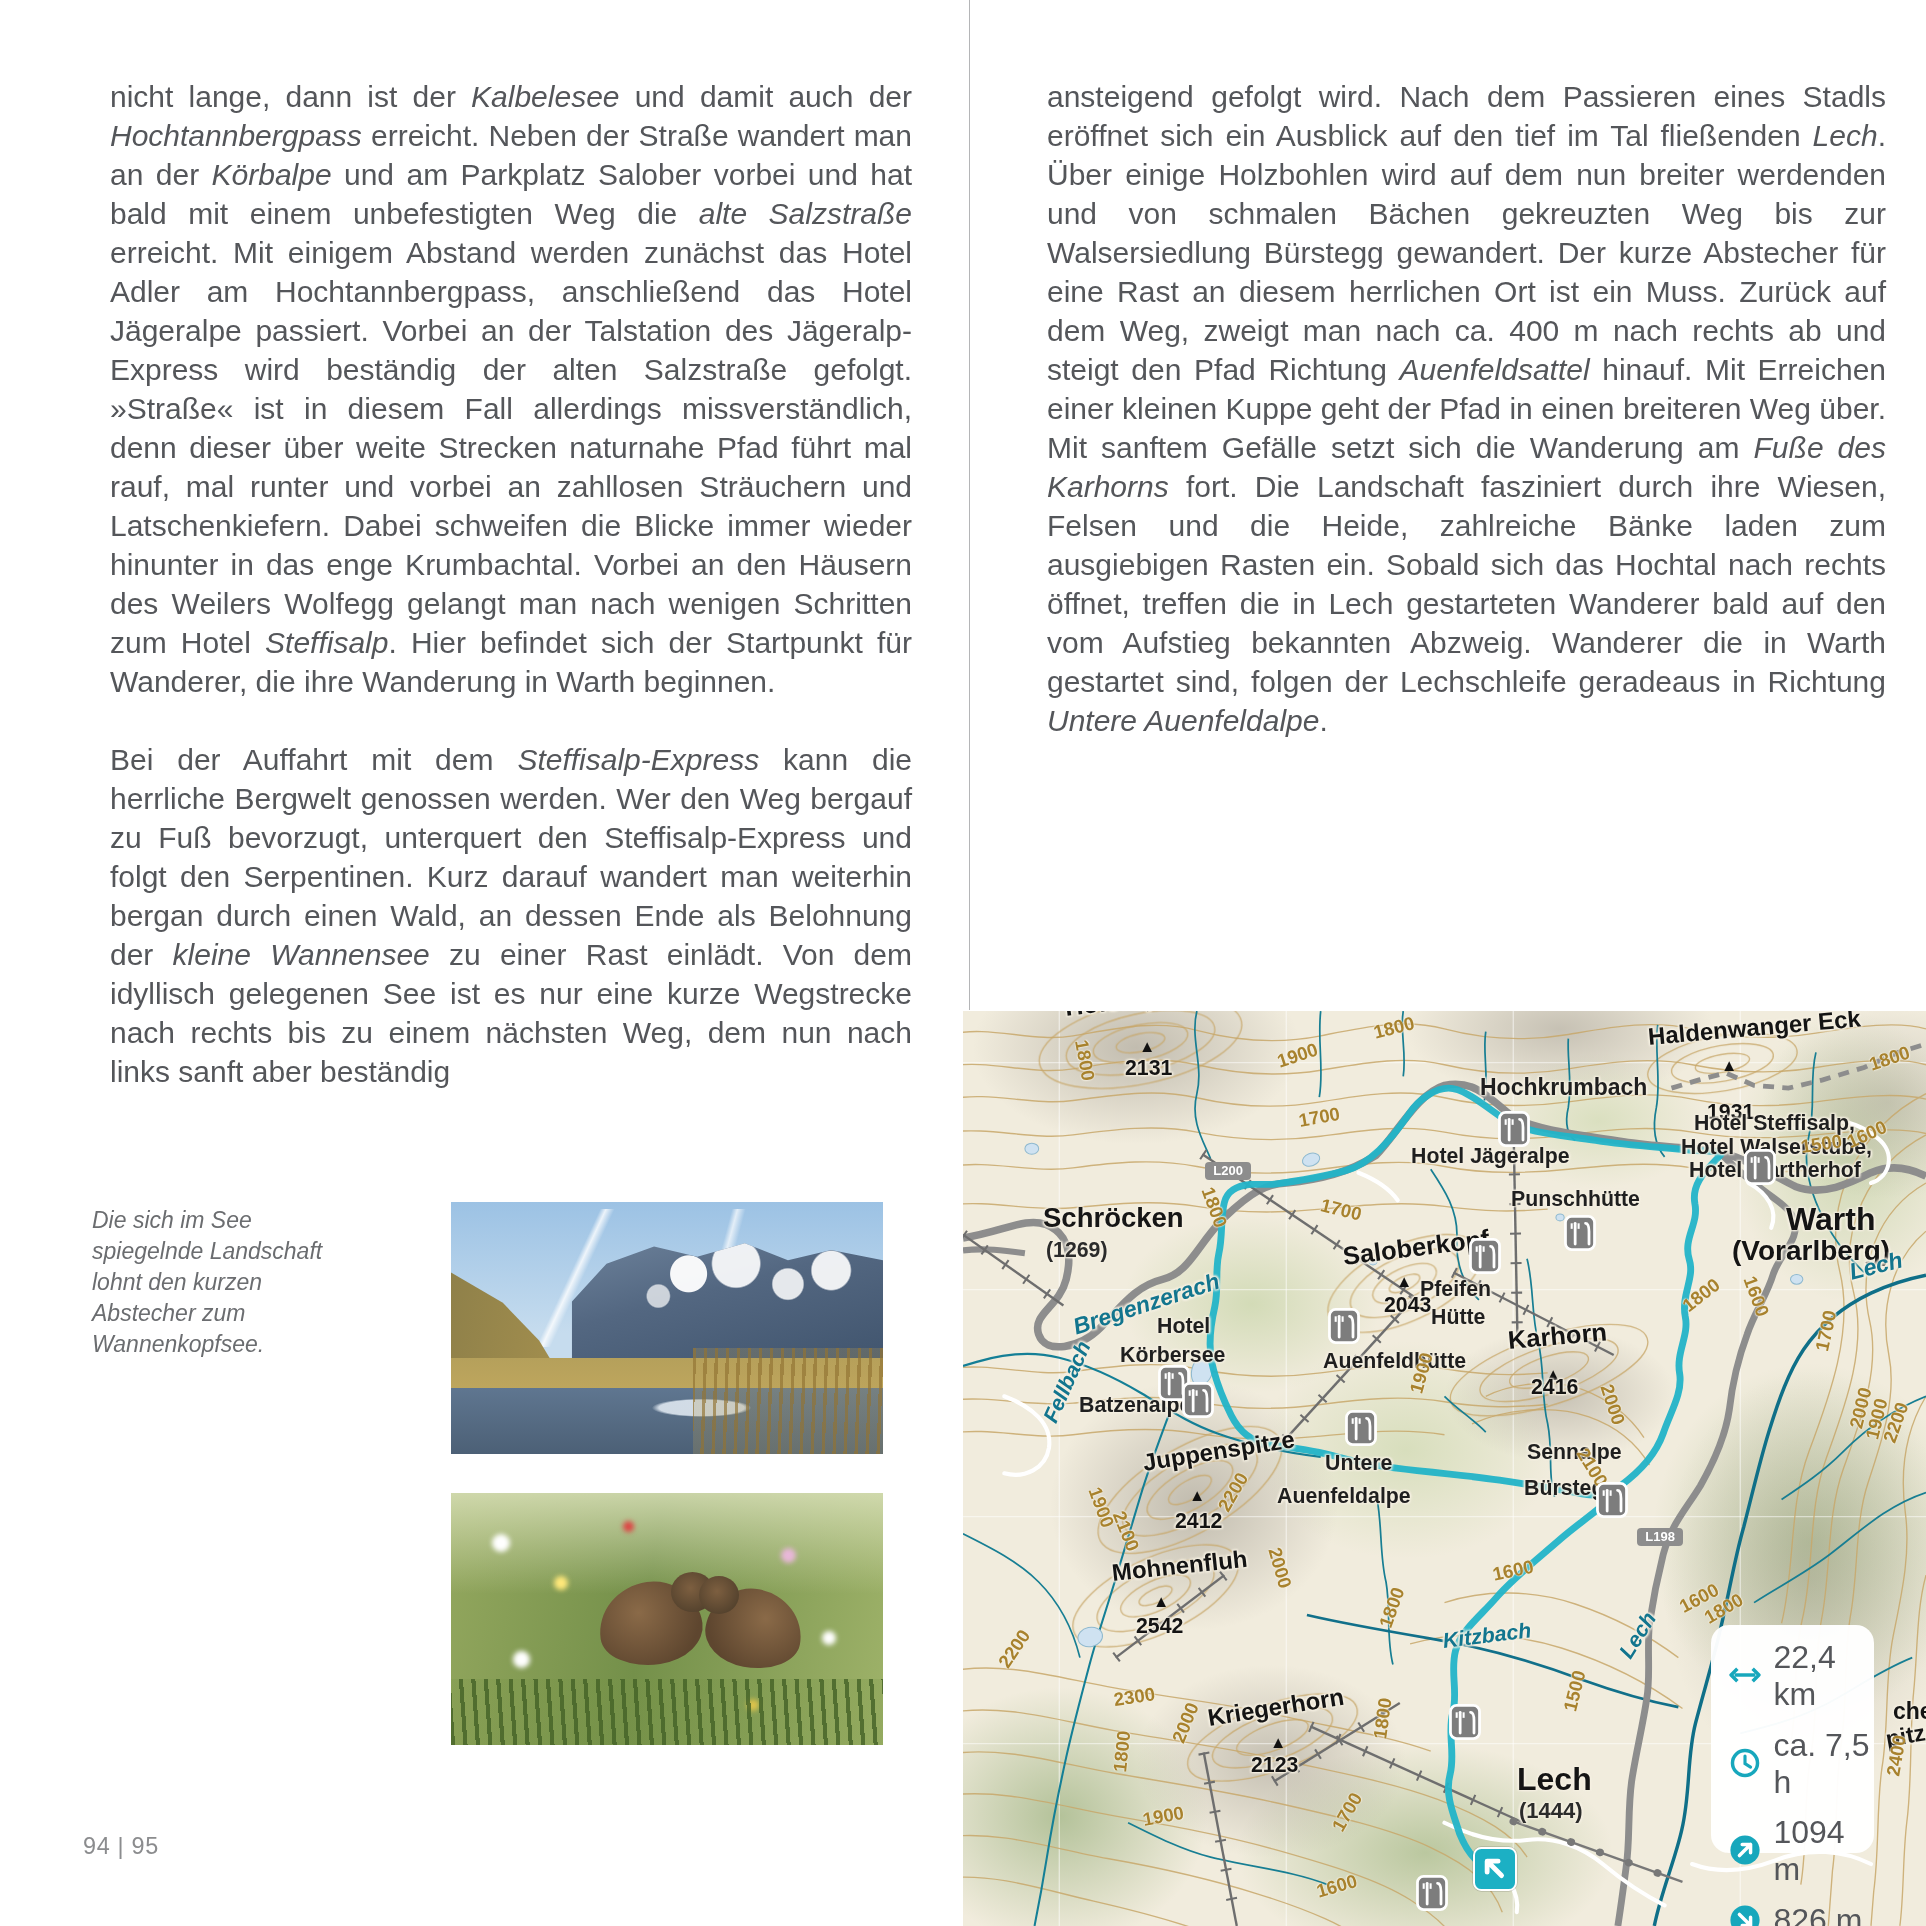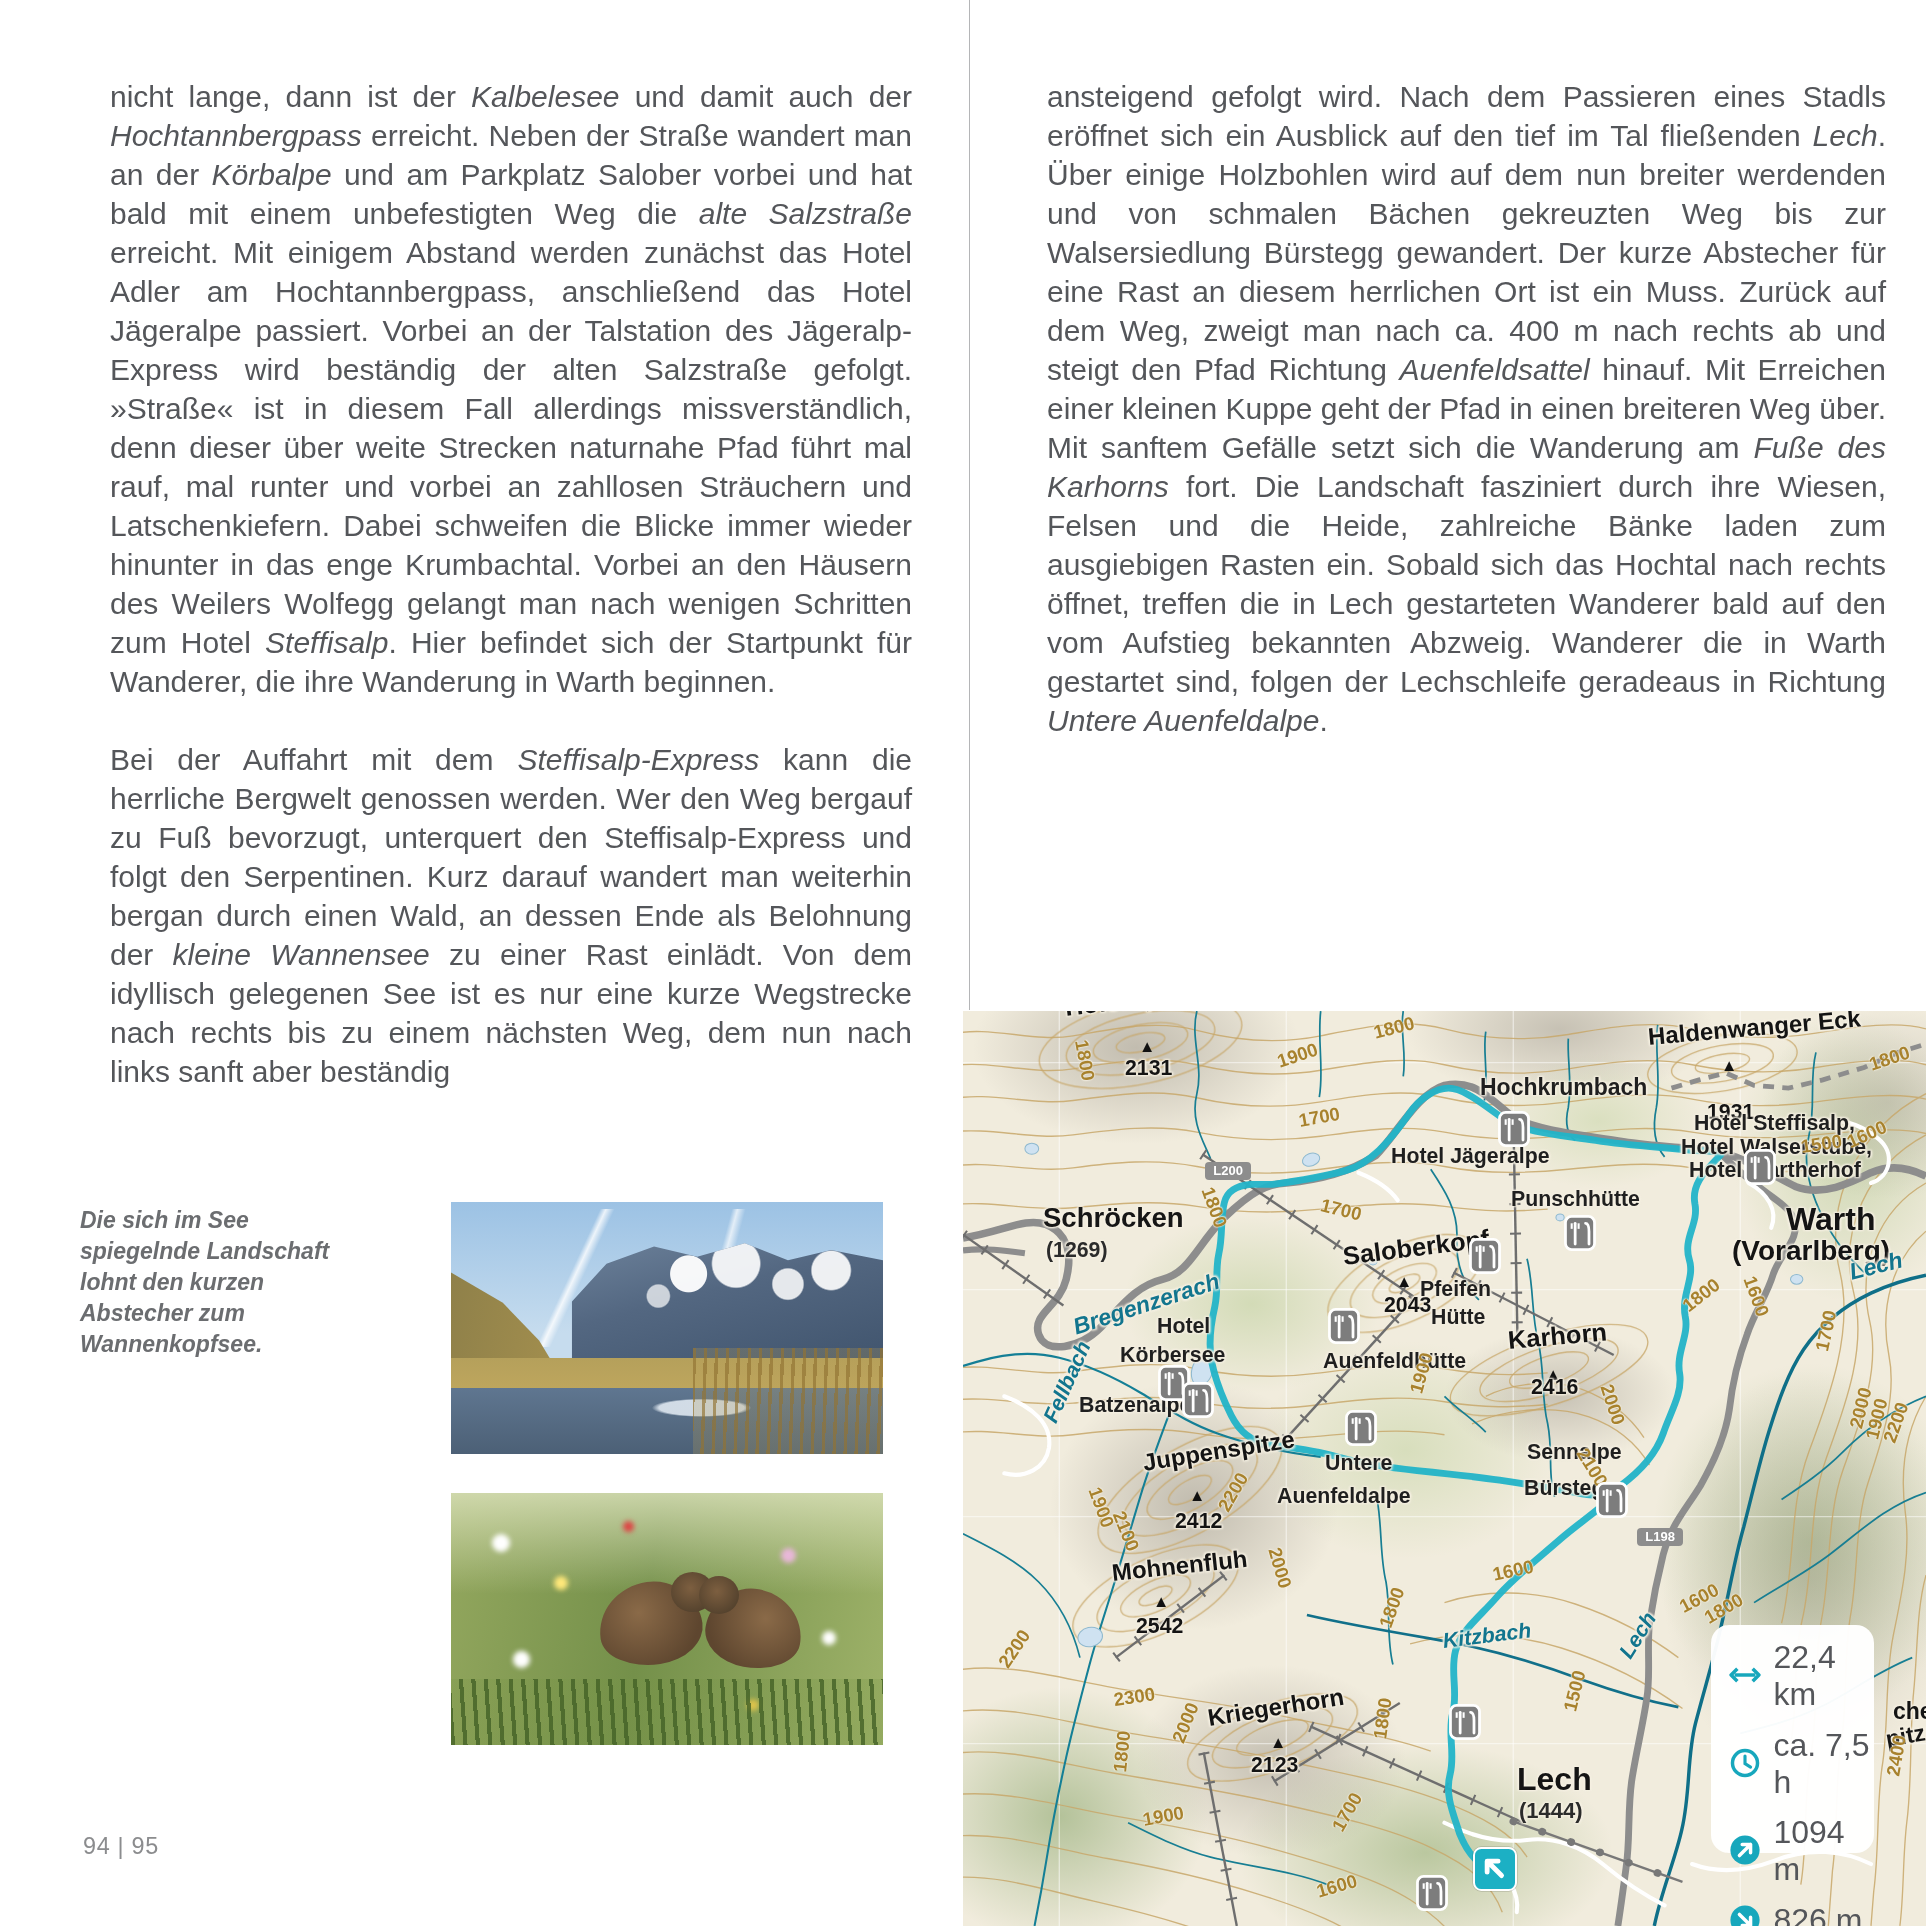--- a/index.html
+++ b/index.html
@@ -9,21 +9,21 @@
   
   .col{position:absolute;text-align:justify;font-size:30px;line-height:39px;color:#54565a;}
   .col p{margin:0 0 39px 0;}
   .col i{font-style:italic;}
   #leftcol{left:73px;top:77px;width:802px;margin-left:37px;}
   #rightcol{left:1047px;top:77px;width:839px;}
   .col-divider{position:absolute;left:969px;top:0;width:1.4px;height:1010px;background:#b4b5b7;}
 
   .captions{position:absolute;left:80px;top:1205px;width:256px;
             font-style:italic;font-size:23px;line-height:31px;color:#6b6d70;}
-  .captions p{margin:0 0 31px 0;font-weight:bold;}
+  .captions p{margin:0 0 31px 12px;}
 
   .pagenum{position:absolute;left:83px;top:1833px;font-size:23.4px;color:#8b8c8e;letter-spacing:0.7px;}
 
   
   .photo{position:absolute;left:451px;width:432px;height:252px;overflow:hidden;}
   #photo1{top:1202px;background:linear-gradient(#9cc2e4 0%,#bcd6ec 40%,#c6dcee 52%);}
   #photo1 .contrail{position:absolute;left:-27.5px;top:6.9px;width:523px;height:138px;
      background:
        linear-gradient(115deg,transparent 30%,rgba(255,255,255,.8) 31%,transparent 32.5%),
        linear-gradient(105deg,transparent 55%,rgba(255,255,255,.7) 56%,transparent 57.5%);}
@@ -343,21 +343,21 @@
       <span class="ml tri" style="left: 226px; top: 475px;">▲</span>
       <span class="ml elevb" style="left: 212px; top: 498px; font-size: 21.3px;">2412</span>
       <span class="ml peakname" style="left: 149px; top: 548px; font-size: 24px; transform: rotate(-6deg);">Mohnenfluh</span>
       <span class="ml tri" style="left: 190px; top: 581px;">▲</span>
       <span class="ml elevb" style="left: 173px; top: 603px; font-size: 21.3px;">2542</span>
       <span class="ml peakname" style="left: 245px; top: 693px; font-size: 24px; transform: rotate(-9deg);">Kriegerhorn</span>
       <span class="ml tri" style="left: 307px; top: 722px;">▲</span>
       <span class="ml elevb" style="left: 288px; top: 742px; font-size: 21.3px;">2123</span>
       <span class="ml peakname" style="left: 930px; top: 687px; font-size: 23px;">che</span>
       <span class="ml peakname" style="left: 923px; top: 715px; font-size: 23px; transform: rotate(-10deg);">pitze</span>
-      <span class="ml place" style="left: 428px; top: 133px;">Hotel Jägeralpe</span>
+      <span class="ml place" style="left: 448px; top: 133px;">Hotel Jägeralpe</span>
       <span class="ml place" style="left: 548px; top: 176px;">Punschhütte</span>
       <span class="ml place" style="left: 457px; top: 266px;">Pfeifen</span>
       <span class="ml place" style="left: 468px; top: 294px;">Hütte</span>
       <span class="ml place" style="left: 194px; top: 303px;">Hotel</span>
       <span class="ml place" style="left: 157px; top: 332px;">Körbersee</span>
       <span class="ml place" style="left: 116px; top: 382px;">Batzenalpe</span>
       <span class="ml place" style="left: 360px; top: 338px;">Auenfeldhütte</span>
       <span class="ml place" style="left: 362px; top: 440px;">Untere</span>
       <span class="ml place" style="left: 314px; top: 473px;">Auenfeldalpe</span>
       <span class="ml place" style="left: 564px; top: 429px;">Sennalpe</span>

